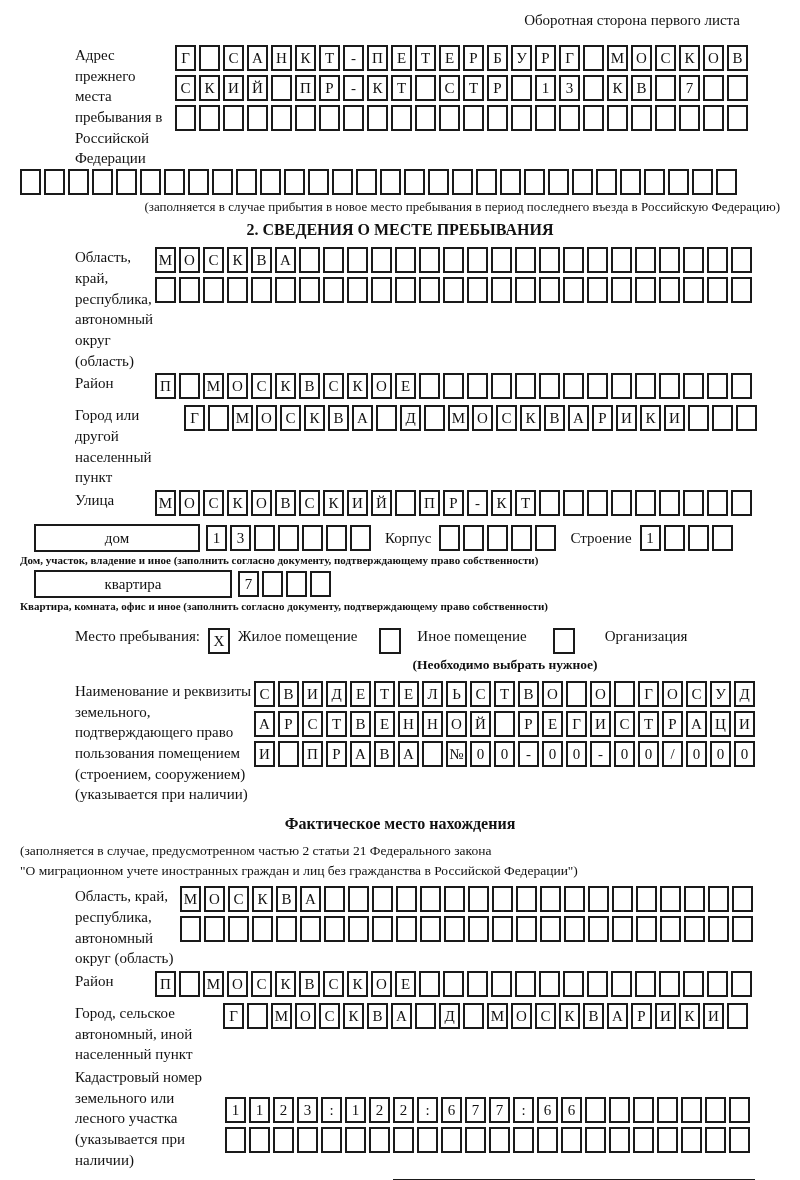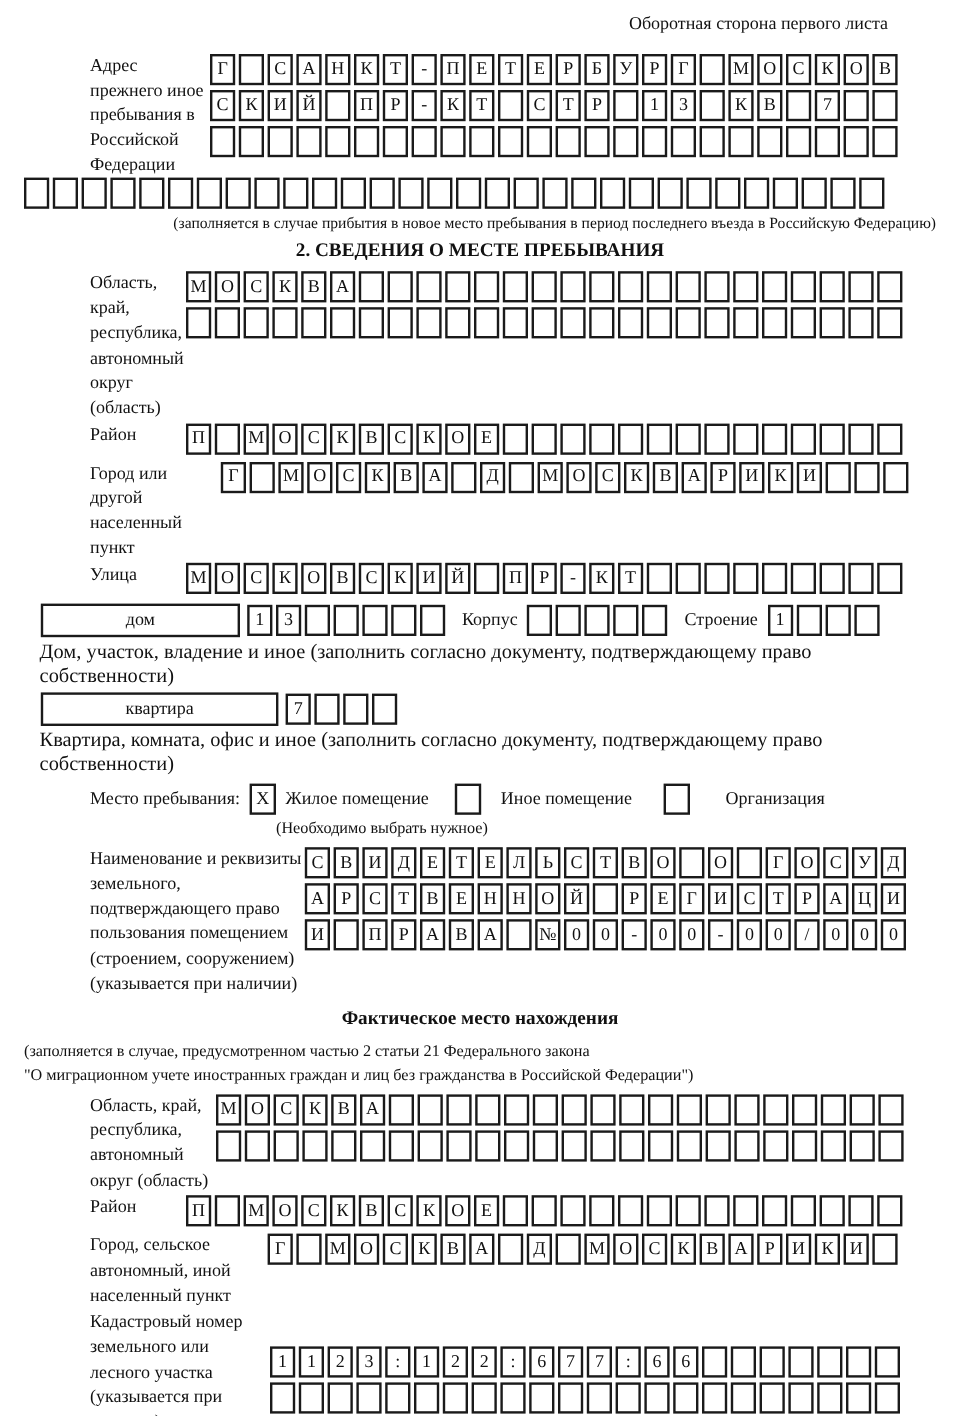--- a/index.html
+++ b/index.html
@@ -40,46 +40,46 @@
   .w234 { width:234px; flex:none; }
 
   .house-row { display:flex; align-items:center; margin:4px 0 2px 14px; }
   .named-box {
     border:2px solid #1a1a1a; height:28px; display:flex;
     align-items:center; justify-content:center; font-size:15px;
   }
   .dom-box { width:166px; margin-right:6px; }
   .kv-box { width:198px; margin-right:6px; }
   .inline-label { font-size:15px; margin:0 8px 0 14px; }
-  .small-note { font-size:17px; margin:2px 0 4px 13px; }
-
-  .stay-row { display:flex; align-items:center; padding-left:55px; margin-top:6px; font-size:15px; }
+  .small-note { font-size:11px; margin:2px 0 4px 0;font-weight:bold; }
+
+  .stay-row { display:flex; align-items:flex-start; padding-left:55px; margin-top:16px; font-size:15px; }
   .checkbox {
     width:22px; height:26px; border:2px solid #1a1a1a; flex:none;
     display:flex; align-items:center; justify-content:center; font-size:15px;
   }
-  .stay-note { text-align:left; padding-left:210px; font-size:13.5px; margin:3px 0 8px 0; }
+  .stay-note { text-align:center; padding-left:210px; font-size:13.5px; margin:3px 0 8px 0;font-weight:bold; }
 
   .fact-note { font-size:13.5px; line-height:1.45; margin-bottom:6px; }
 
   .bigbox {
     border:2px solid #1a1a1a; width:362px; height:174px;
     margin-left:373px; margin-top:8px; background:#fff;
   }
   .mt6 { margin-top:6px; }
 </style>
 </head>
 <body>
 
 <div class="page">
 
   <div class="header-note">Оборотная сторона первого листа</div>
 
   <div class="flexrow">
-    <div class="label sec1-label pad-label">Адрес прежнего иное пребывания в Российской Федерации</div>
+    <div class="label sec1-label pad-label">Адрес прежнего места пребывания в Российской Федерации</div>
     <div class="rows-col">
       <div class="cellrow">
           <div class="cell">Г</div>
           <div class="cell"></div>
           <div class="cell">С</div>
           <div class="cell">А</div>
           <div class="cell">Н</div>
           <div class="cell">К</div>
           <div class="cell">Т</div>
           <div class="cell">-</div>

